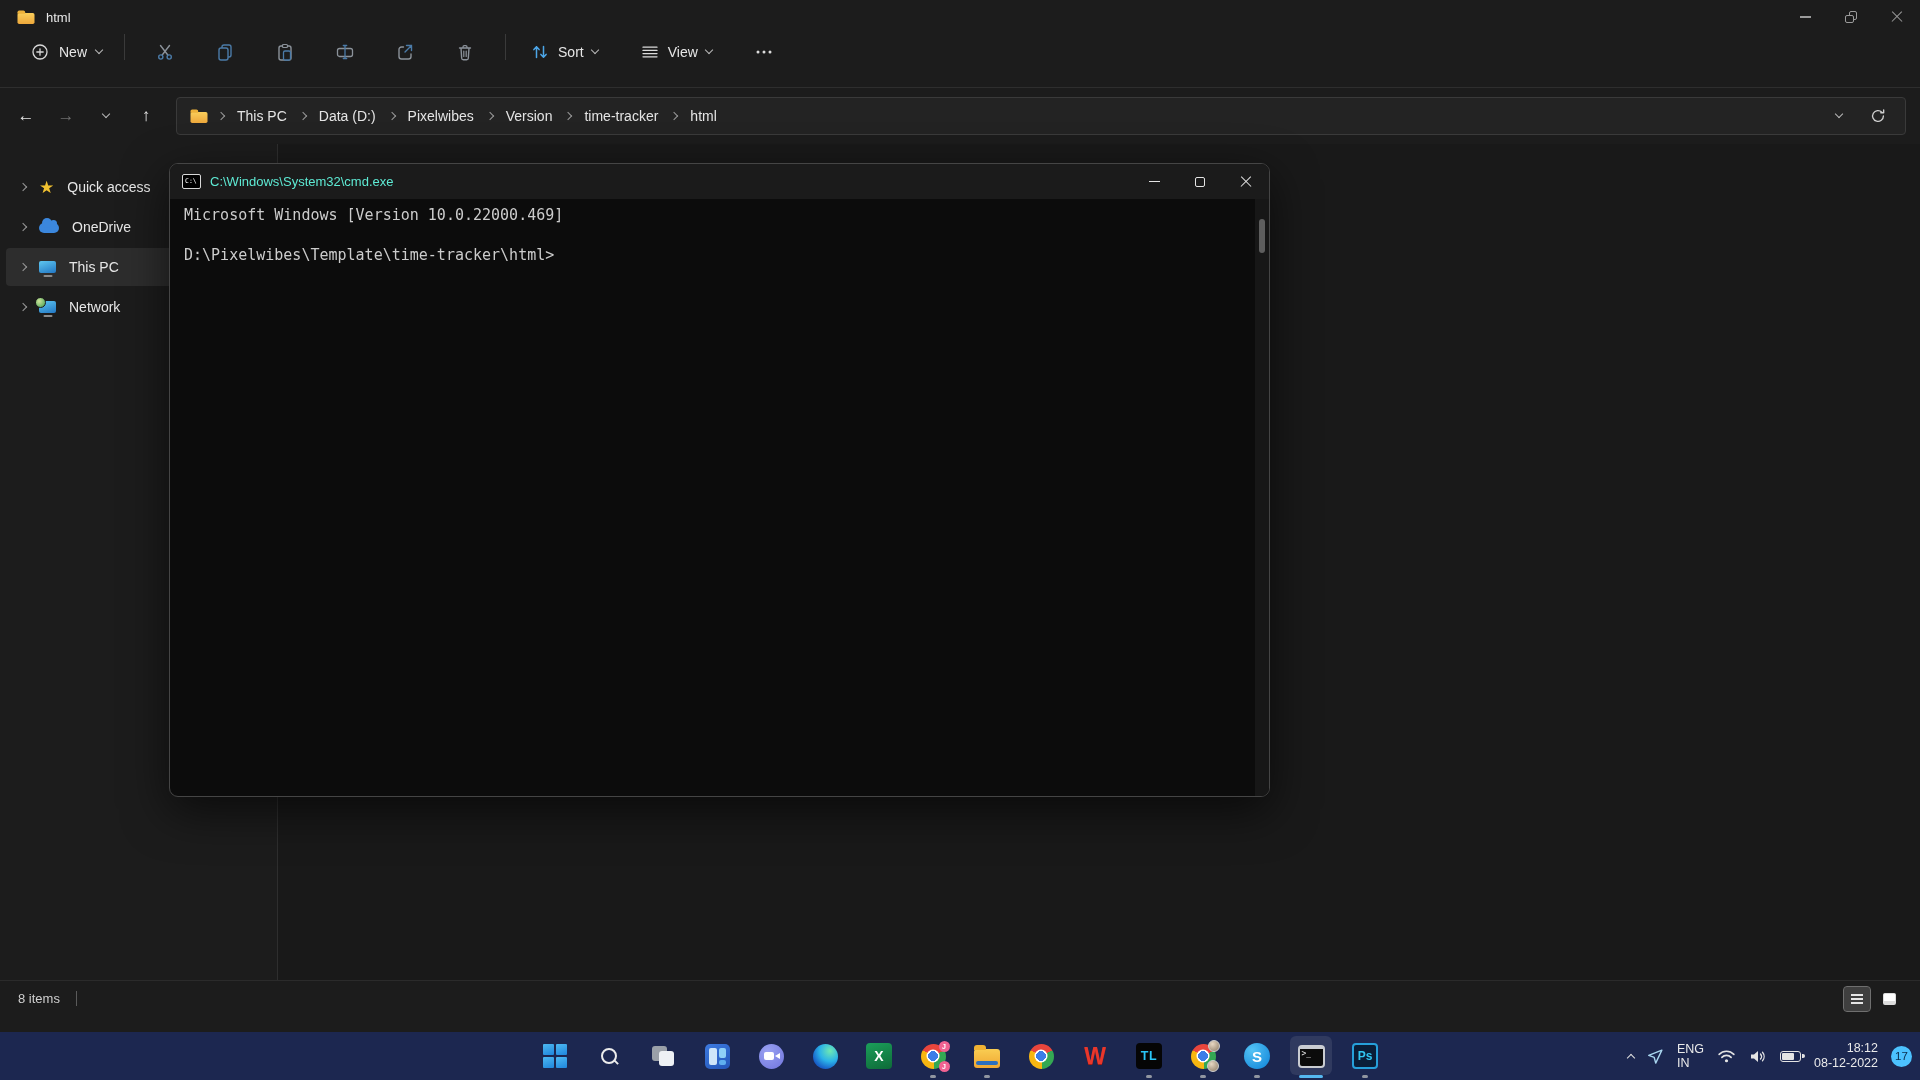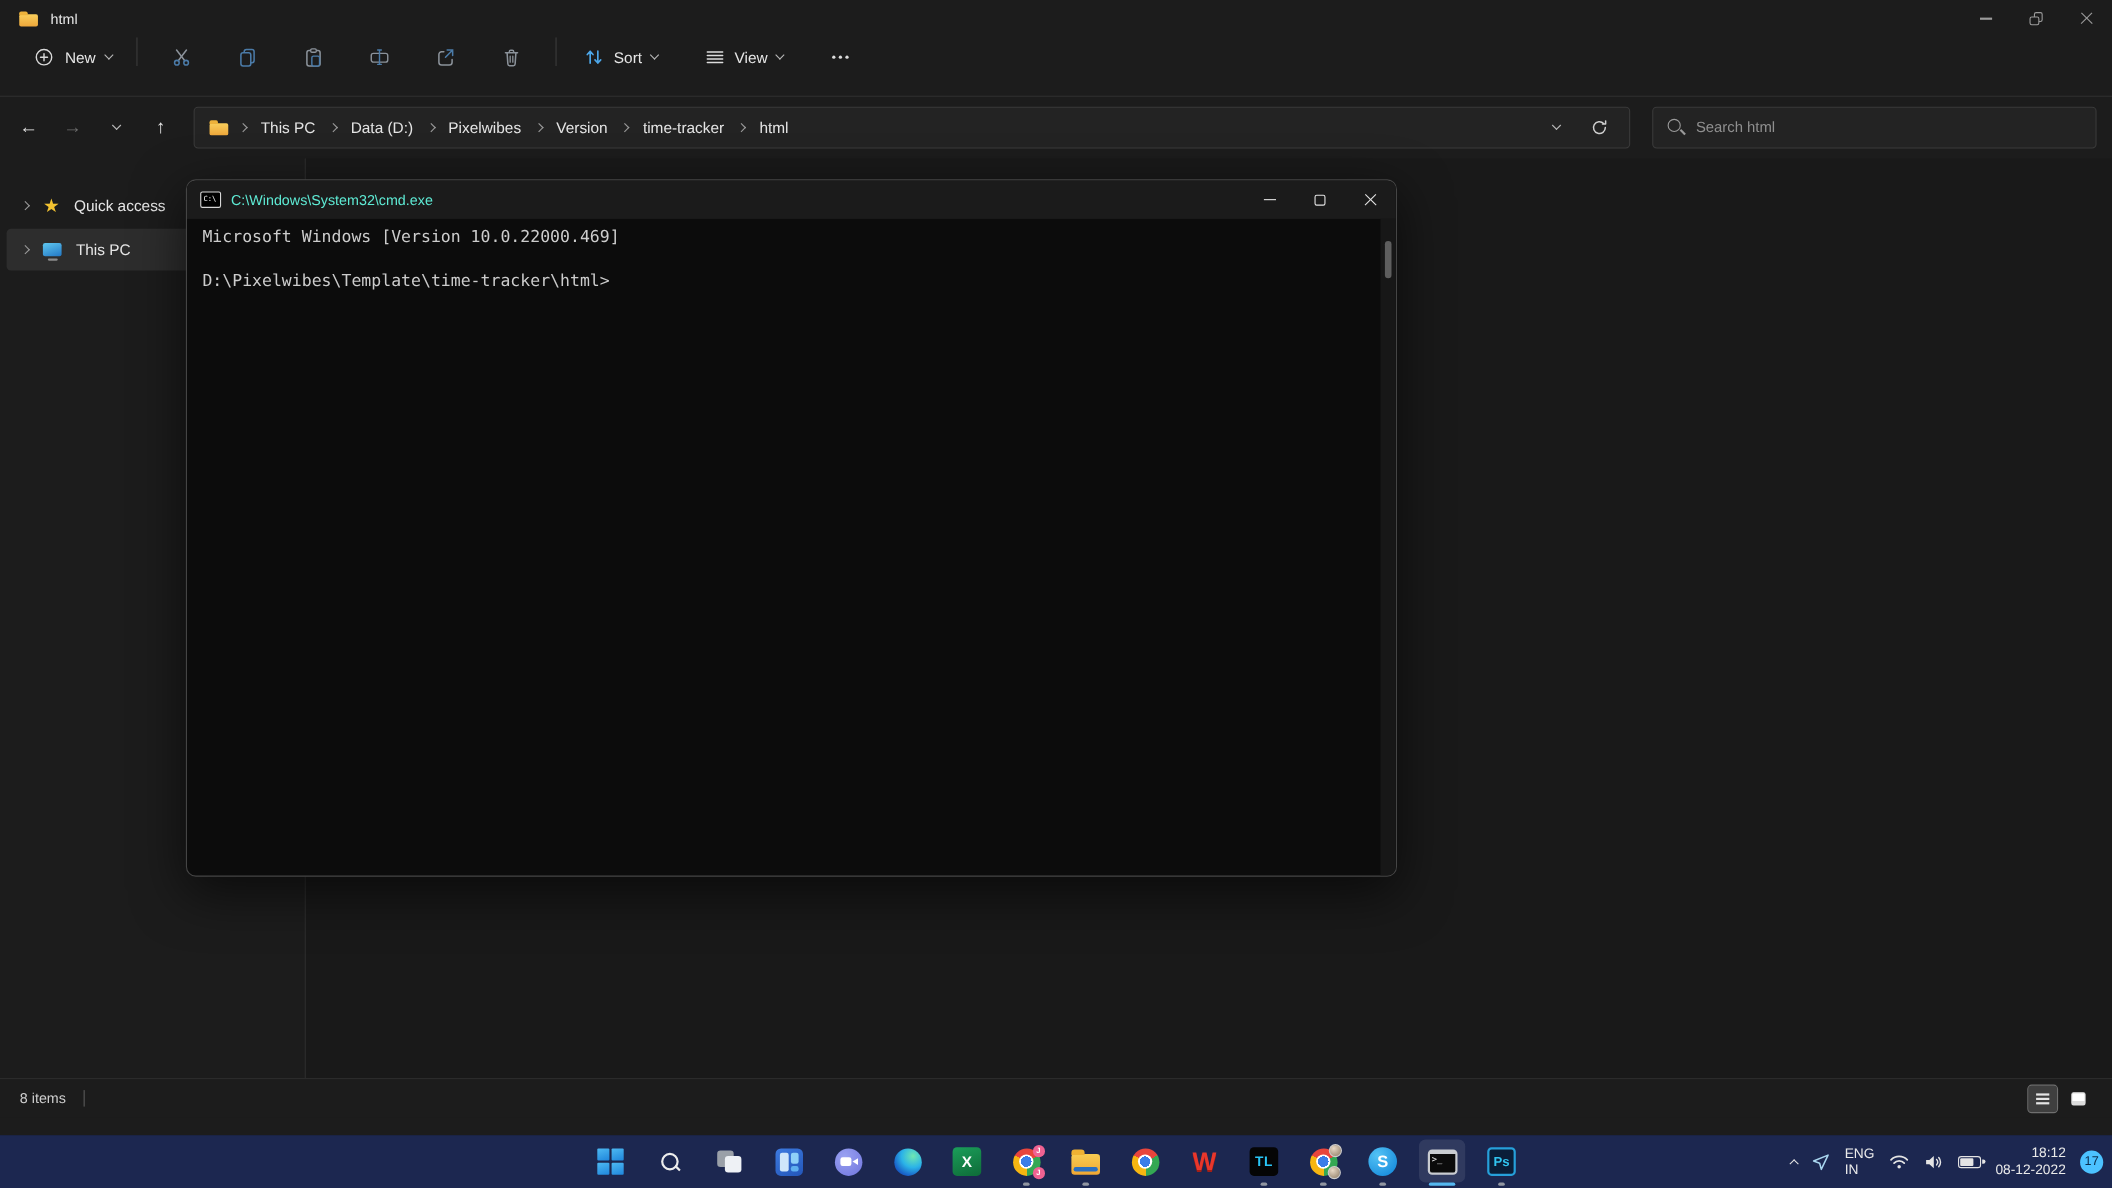--- a/index.html
+++ b/index.html
@@ -283,37 +283,43 @@
             <span class="cv down"></span>
           </span>
         <span class="addr-ic">
           <svg width="18" height="18" viewBox="0 0 20 20" fill="none">
             <path d="M16 10 a6 6 0 1 1 -1.7-4.2" stroke="#cfcfcf" stroke-width="1.5" stroke-linecap="round"></path>
             <path d="M16.3 3.2 v3.2 h-3.2" stroke="#cfcfcf" stroke-width="1.5" stroke-linecap="round" stroke-linejoin="round"></path>
           </svg>
         </span>
       </div>
 
-      <div class="search-bar">
-        <span class="mag"></span>
-        <input type="text" placeholder="Search html" style="">
-      </div>
     </div>
 
     <div class="explorer-body">
       <div class="sidebar">
         <div class="side-item">
           <span class="cv right"></span>
           <span class="side-star">★</span>
           <span>Quick access</span>
         </div>
+        <div class="side-item">
+          <span class="cv right"></span>
+          <span class="ic-cloud"></span>
+          <span>OneDrive</span>
+        </div>
         <div class="side-item selected">
           <span class="cv right"></span>
           <span class="ic-pc"></span>
           <span>This PC</span>
+        </div>
+        <div class="side-item">
+          <span class="cv right"></span>
+          <span class="ic-pc ic-net"></span>
+          <span>Network</span>
         </div>
       </div>
       <div class="content"></div>
     </div>
 
     <div class="statusbar">
       <span>8 items</span>
       <span class="st-sep"></span>
       <div class="st-right">
         <div class="sbtn sel">

